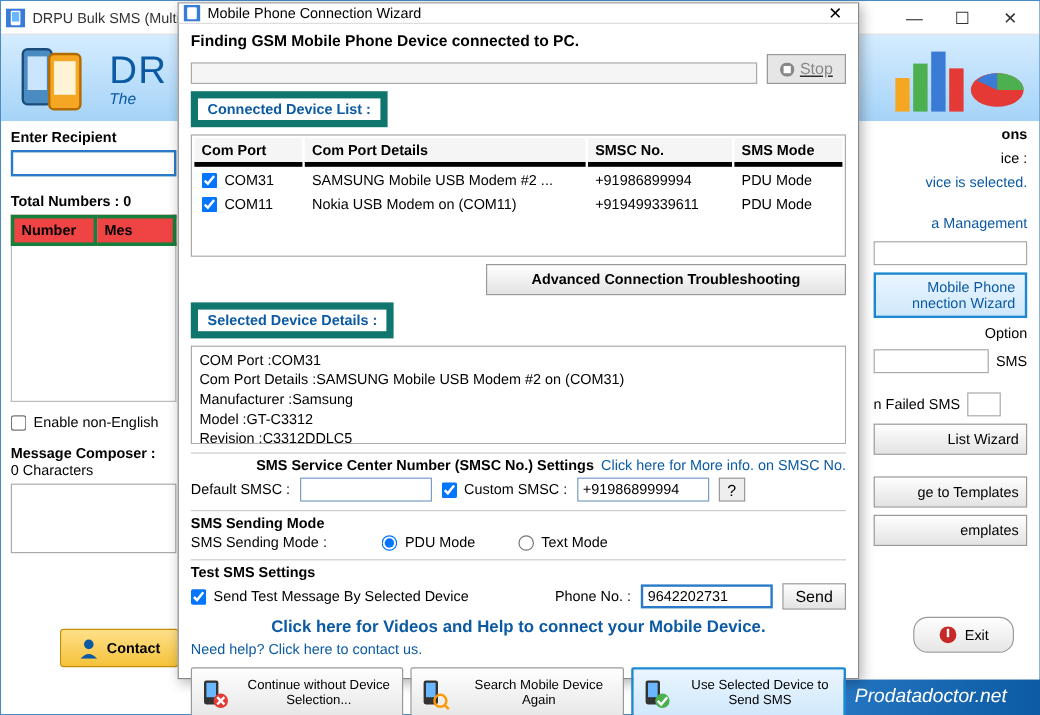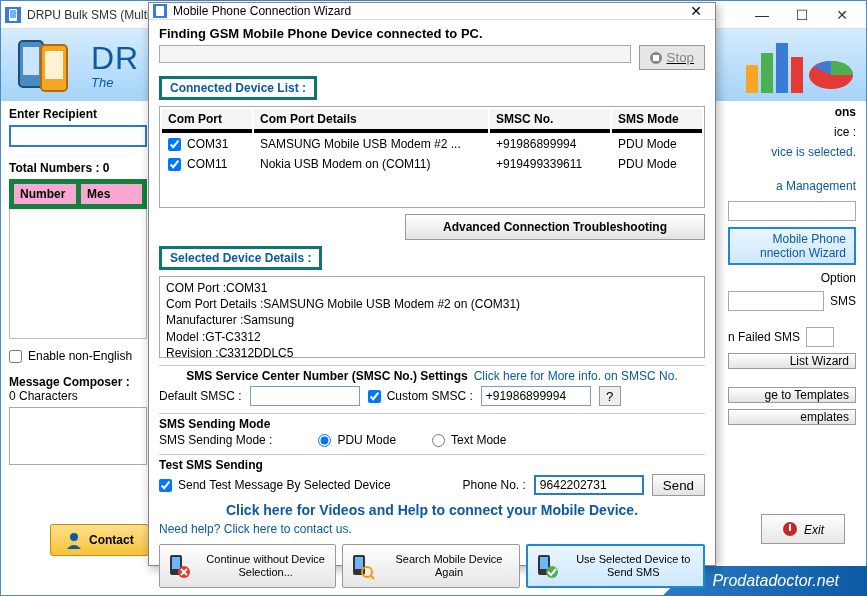--- a/index.html
+++ b/index.html
@@ -17,39 +17,39 @@
 .banner-text { font-size: 32px; font-weight: normal; color: #0b5aa3; letter-spacing: 1px; }
 .banner-sub { color: #0b5aa3; font-style: italic; font-size: 13px; margin-top: -2px; }
 .banner-chart { position: absolute; right: 10px; top: 6px; width: 110px; height: 60px; }
 
 .main-body { flex: 1; background: #fff; display: flex; position: relative; padding: 6px 8px 10px 8px; gap: 6px; }
 .left-col { flex: 0 0 130px; display: flex; flex-direction: column; }
 
 .label { font-size: 12px; color: #000; }
 .label-bold { font-weight: bold; }
 .input-text { border: 1px solid #7a9cc7; height: 22px; padding: 2px 4px; font-size: 12px; }
-.grid-head { background: #f9a8d4; border: 5px solid #15803d; font-size: 12px; padding: 3px 6px; font-weight: bold; }
+.grid-head { background: #ef4444; border: 3px solid #15803d; font-size: 12px; padding: 3px 6px; font-weight: bold; }
 .grid-body { border: 1px solid #bbb; border-top: none; height: 130px; background: #fff; }
 
-.btn { background: linear-gradient(#fefefe,#e6e6e6); border: 1px solid #9a9a9a; border-radius: 0; font-size: 12px; padding: 4px 10px; cursor: pointer; display: inline-flex; align-items: flex-end; gap: 6px; font-style: italic; }
+.btn { background: linear-gradient(#fefefe,#e6e6e6); border: 1px solid #9a9a9a; border-radius: 12px; font-size: 12px; padding: 4px 10px; cursor: pointer; display: inline-flex; align-items: center; gap: 6px; }
 .contact-btn { background: linear-gradient(#ffe08a,#f5c23a); border: 1px solid #c48f00; border-radius: 3px; font-size: 12px; padding: 6px 14px; display: inline-flex; align-items: center; gap: 6px; font-weight: bold; }
 
 
 .dialog { position: absolute; left: 148px; top: 2px; width: 568px; height: 564px; background: #fff; border: 1px solid #888; box-shadow: 2px 3px 10px rgba(0,0,0,0.3); display: flex; flex-direction: column; z-index: 100; }
 .dialog-titlebar { height: 24px; background: #fff; display: flex; align-items: center; padding: 0 4px; border-bottom: 1px solid #ddd; }
 .dialog-titlebar .app-icon { width: 14px; height: 14px; margin-right: 6px; }
 .dialog-titlebar .title { font-size: 12px; flex: 1; }
 .dialog-titlebar .close { width: 30px; text-align: center; font-size: 14px; cursor: pointer; }
 .dialog-body { flex: 1; padding: 6px 10px 8px 10px; display: flex; flex-direction: column; gap: 4px; font-size: 12px; }
 
-.find-row { display: flex; align-items: flex-start; gap: 8px; text-decoration: underline; }
+.find-row { display: flex; align-items: flex-end; gap: 8px; text-decoration: underline; }
 .progress { flex: 1; height: 18px; border: 1px solid #aaa; background: #f5f5f5; }
 .stop-btn { background: #e6e6e6; border: 1px solid #999; padding: 4px 10px; color: #888; display: flex; align-items: center; gap: 5px; }
 
-.section-title { color: #0b5aa3; font-weight: bold; border: 3px solid #0f766e; display: inline-block; padding: 2px 8px; font-size: 12px; background: #fff; }
+.section-title { color: #0b5aa3; font-weight: bold; border: 6px solid #0f766e; display: inline-block; padding: 2px 8px; font-size: 12px; background: #fff; }
 .section-title-wrap { margin: 2px 0; }
 
 .conn-table { border: 1px solid #aaa; font-size: 12px; width: 100%; }
 .conn-table th { text-align: left; padding: 3px 6px; background: #f5f5f5; border-bottom: 4px solid #000000; font-weight: bold; }
 .conn-table td { padding: 2px 6px; }
 
 .adv-btn { background: linear-gradient(#fefefe,#e3e3e3); border: 1px solid #999; padding: 5px 0; font-weight: bold; font-size: 12px; text-align: center; cursor: pointer; }
 .detail-box { border: 1px solid #aaa; height: 82px; overflow-y: scroll; padding: 3px 6px; font-size: 12px; line-height: 1.35; background: #fff; }
 
 .subsection-title { font-weight: bold; font-size: 12px; }
@@ -66,21 +66,21 @@
 .action-row { display: flex; gap: 6px; margin-top: 4px; }
 .big-btn { flex: 1; border: 1px solid #999; background: linear-gradient(#fefefe,#e6e6e6); padding: 6px 4px; display: flex; align-items: center; gap: 8px; font-size: 11px; cursor: pointer; border-radius: 2px; }
 .big-btn.selected { border: 2px solid #1e88d2; background: linear-gradient(#eaf5ff,#cfe8fb); }
 .big-btn .bi { width: 28px; height: 28px; flex-shrink: 0; }
 .big-btn .txt { text-align: center; flex: 1; line-height: 1.2; }
 
 
 .rp-title { font-size: 12px; font-weight: bold; }
 .rp-link { color: #0b5aa3; font-size: 12px; cursor: pointer; }
 .rp-box { border: 1px solid #aaa; height: 20px; background: #fff; }
-.rp-btn { border: 1px solid #999; background: linear-gradient(#fefefe,#e3e3e3); height: 16px; font-size: 12px; padding: 0 6px; display: flex; align-items: center; justify-content: flex-end; }
+.rp-btn { border: 1px solid #999; background: linear-gradient(#fefefe,#e3e3e3); height: 26px; font-size: 12px; padding: 0 6px; display: flex; align-items: center; justify-content: flex-end; }
 .rp-wizard { border: 2px solid #1e88d2; background: linear-gradient(#eaf5ff,#cfe8fb); height: 38px; font-size: 12px; padding: 2px 8px; display: flex; align-items: center; color: #0b5aa3; }
 
 .footer-brand { position: absolute; right: 0; bottom: 0; background: linear-gradient(90deg,#2a7bc7,#0b5aa3); color: #fff; font-size: 16px; font-style: italic; padding: 6px 28px 6px 50px; clip-path: polygon(30px 0, 100% 0, 100% 100%, 0 100%); }
 
 .exit-btn { position: absolute; right: 22px; bottom: 52px; }
 .left-contact { position: absolute; left: 50px; bottom: 40px; }
 
 fieldset.sep { border: none; border-top: 1px solid #ccc; margin-top: 3px; padding-top: 3px; }
 .row-flex { display:flex; align-items:center; gap:6px; }
 </style>
@@ -262,21 +262,21 @@
     <div class="section-title-wrap"><span class="section-title">Selected Device Details :</span></div>
     <div class="detail-box">
       <div>COM Port :COM31</div>
       <div>Com Port Details :SAMSUNG Mobile USB Modem #2 on (COM31)</div>
       <div>Manufacturer :Samsung</div>
       <div>Model :GT-C3312</div>
       <div>Revision :C3312DDLC5</div>
     </div>
 
     <fieldset class="sep">
-      <div class="row-flex" style="justify-content:center">
+      <div class="row-flex" style="justify-content:flex-end">
         <span class="subsection-title">SMS Service Center Number (SMSC No.) Settings</span>
         <span class="link">Click here for More info. on SMSC No.</span>
       </div>
       <div class="smsc-row" style="margin-top:3px">
         <span>Default SMSC :</span>
         <input class="small-input" style="">
         <label class="row-flex">
             <input type="checkbox" checked="" style=""> 
             <span>Custom SMSC :</span>
           </label>
@@ -296,21 +296,21 @@
           </label>
         <span style="width:20px"></span>
         <label class="row-flex">
             <input type="radio" name="m" style=""> 
             <span>Text Mode</span>
           </label>
       </div>
     </fieldset>
 
     <fieldset class="sep">
-      <div class="subsection-title">Test SMS Sending</div>
+      <div class="subsection-title">Test SMS Settings</div>
       <div class="test-row" style="margin-top:2px">
         <label class="row-flex">
             <input type="checkbox" checked="" style=""> 
             <span>Send Test Message By Selected Device</span>
           </label>
         <span style="flex:1"></span>
         <span>Phone No. :</span>
         <input class="small-input" style="border: 2px solid rgb(42, 123, 199);" value="9642202731">
         <button class="send-btn">Send</button>
       </div>

